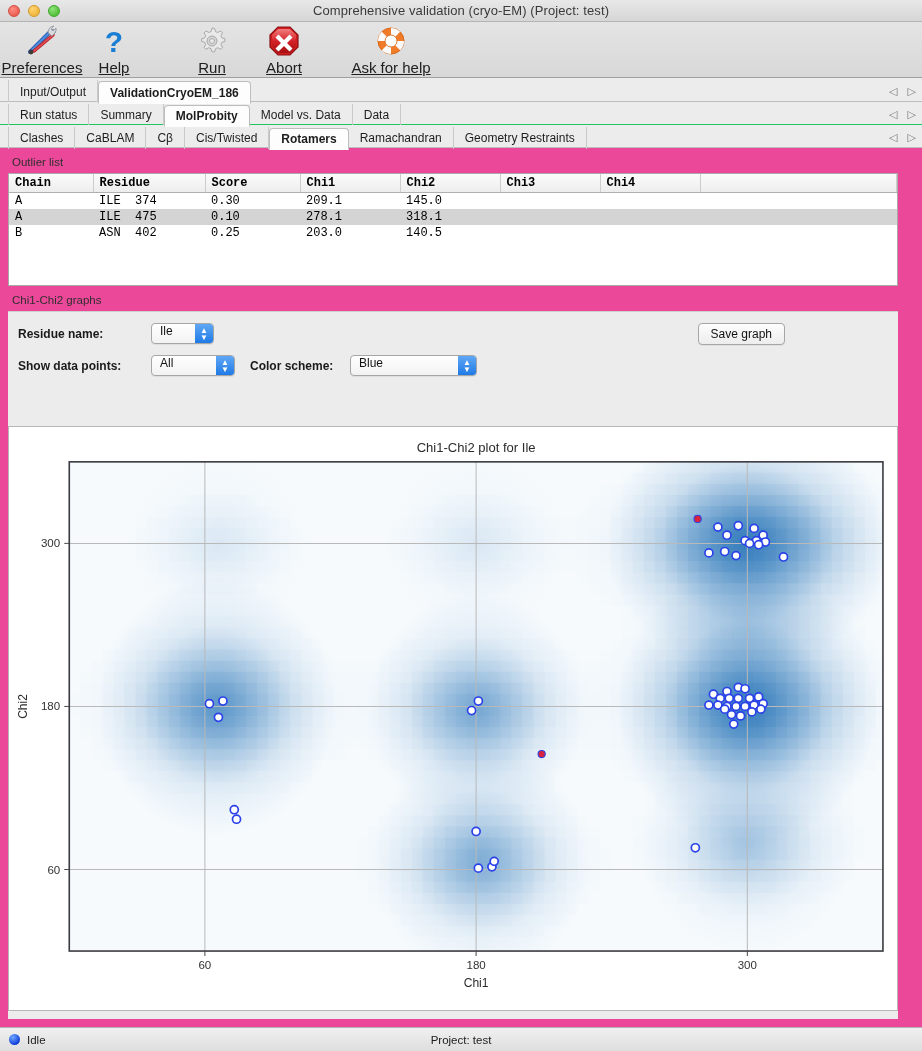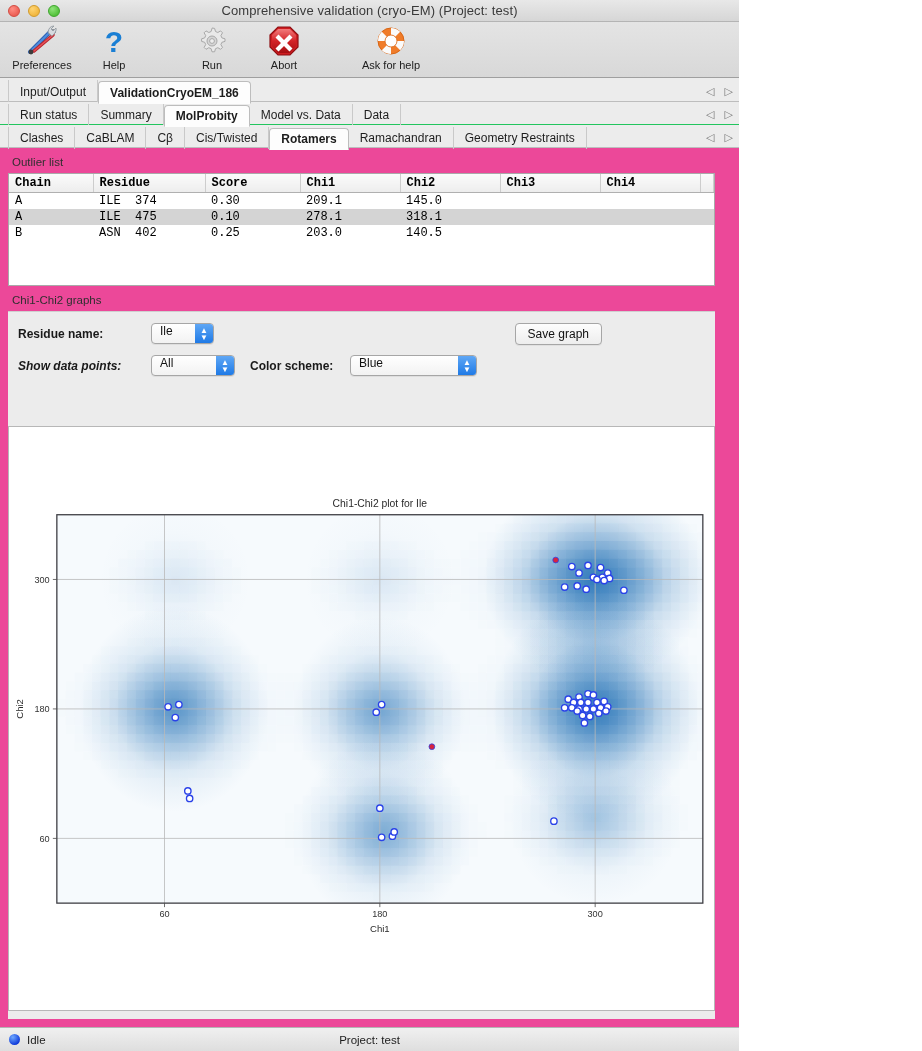--- a/index.html
+++ b/index.html
@@ -3,21 +3,21 @@
 <meta charset="utf-8">
 <style>
   * { box-sizing: border-box; margin: 0; padding: 0; }
   html, body {
     width: 922px; height: 1051px;
     font-family: "Liberation Sans", sans-serif;
     background: #ffffff;
     overflow: hidden;
   }
   #app {
-    width: 739px; height: 1051px;
+    width: 922px; height: 1051px;
     position: relative;
     display: flex; flex-direction: column;
     background: #ececec;
   }
 
   
   .titlebar {
     height: 22px; flex: 0 0 22px;
     background: linear-gradient(to bottom, #e8e8e8 0%, #d6d6d6 100%);
     border-bottom: 1px solid #b4b4b4;
@@ -41,21 +41,21 @@
     border-bottom: 1px solid #9f9f9f;
     display: flex; align-items: flex-start; padding-left: 6px; padding-top: 2px;
   }
   .tb-item {
     width: 72px; height: 52px;
     display: flex; flex-direction: column; align-items: center; justify-content: flex-start;
     cursor: default;
   }
   .tb-item.wide { width: 90px; text-align: right; }
   .tb-icon { height: 34px; display: flex; align-items: center; justify-content: center; }
-  .tb-label { font-size: 11px; color: #202020; margin-top: 1px; }
+  .tb-label { font-size: 15px; color: #202020; margin-top: 1px; text-decoration: underline; }
   .tb-gap { width: 26px; }
 
   
   .tabstrip {
     display: flex; align-items: flex-end;
     background: #ececec;
     position: relative;
     padding-left: 8px;
   }
   .tabstrip.lvl1 { height: 24px; border-bottom: 1px solid #bdbdbd; }
@@ -128,21 +128,21 @@
     height: 16px; line-height: 16px;
     white-space: pre;
   }
   table.outliers tr.sel td { background: #d4d4d4; }
 
   
   .controls { padding: 8px 0 10px 10px; }
   .ctl-row { display: flex; align-items: center; height: 27px; margin-bottom: 5px; }
   .ctl-label { font-size: 12px; font-weight: bold; color: #1a1a1a; }
   .lbl-residue { width: 133px; }
-  .lbl-show { width: 133px; font-style: italic; }
+  .lbl-show { width: 133px; }
   .lbl-color { width: 100px; margin-left: 15px; }
 
   .popup {
     height: 21px;
     background: linear-gradient(to bottom,#ffffff,#f2f2f2);
     border: 1px solid #a6a6a6; border-radius: 4px;
     display: flex; align-items: flex-start;
     position: relative;
     font-size: 12px; color: #111;
     padding-left: 8px;

